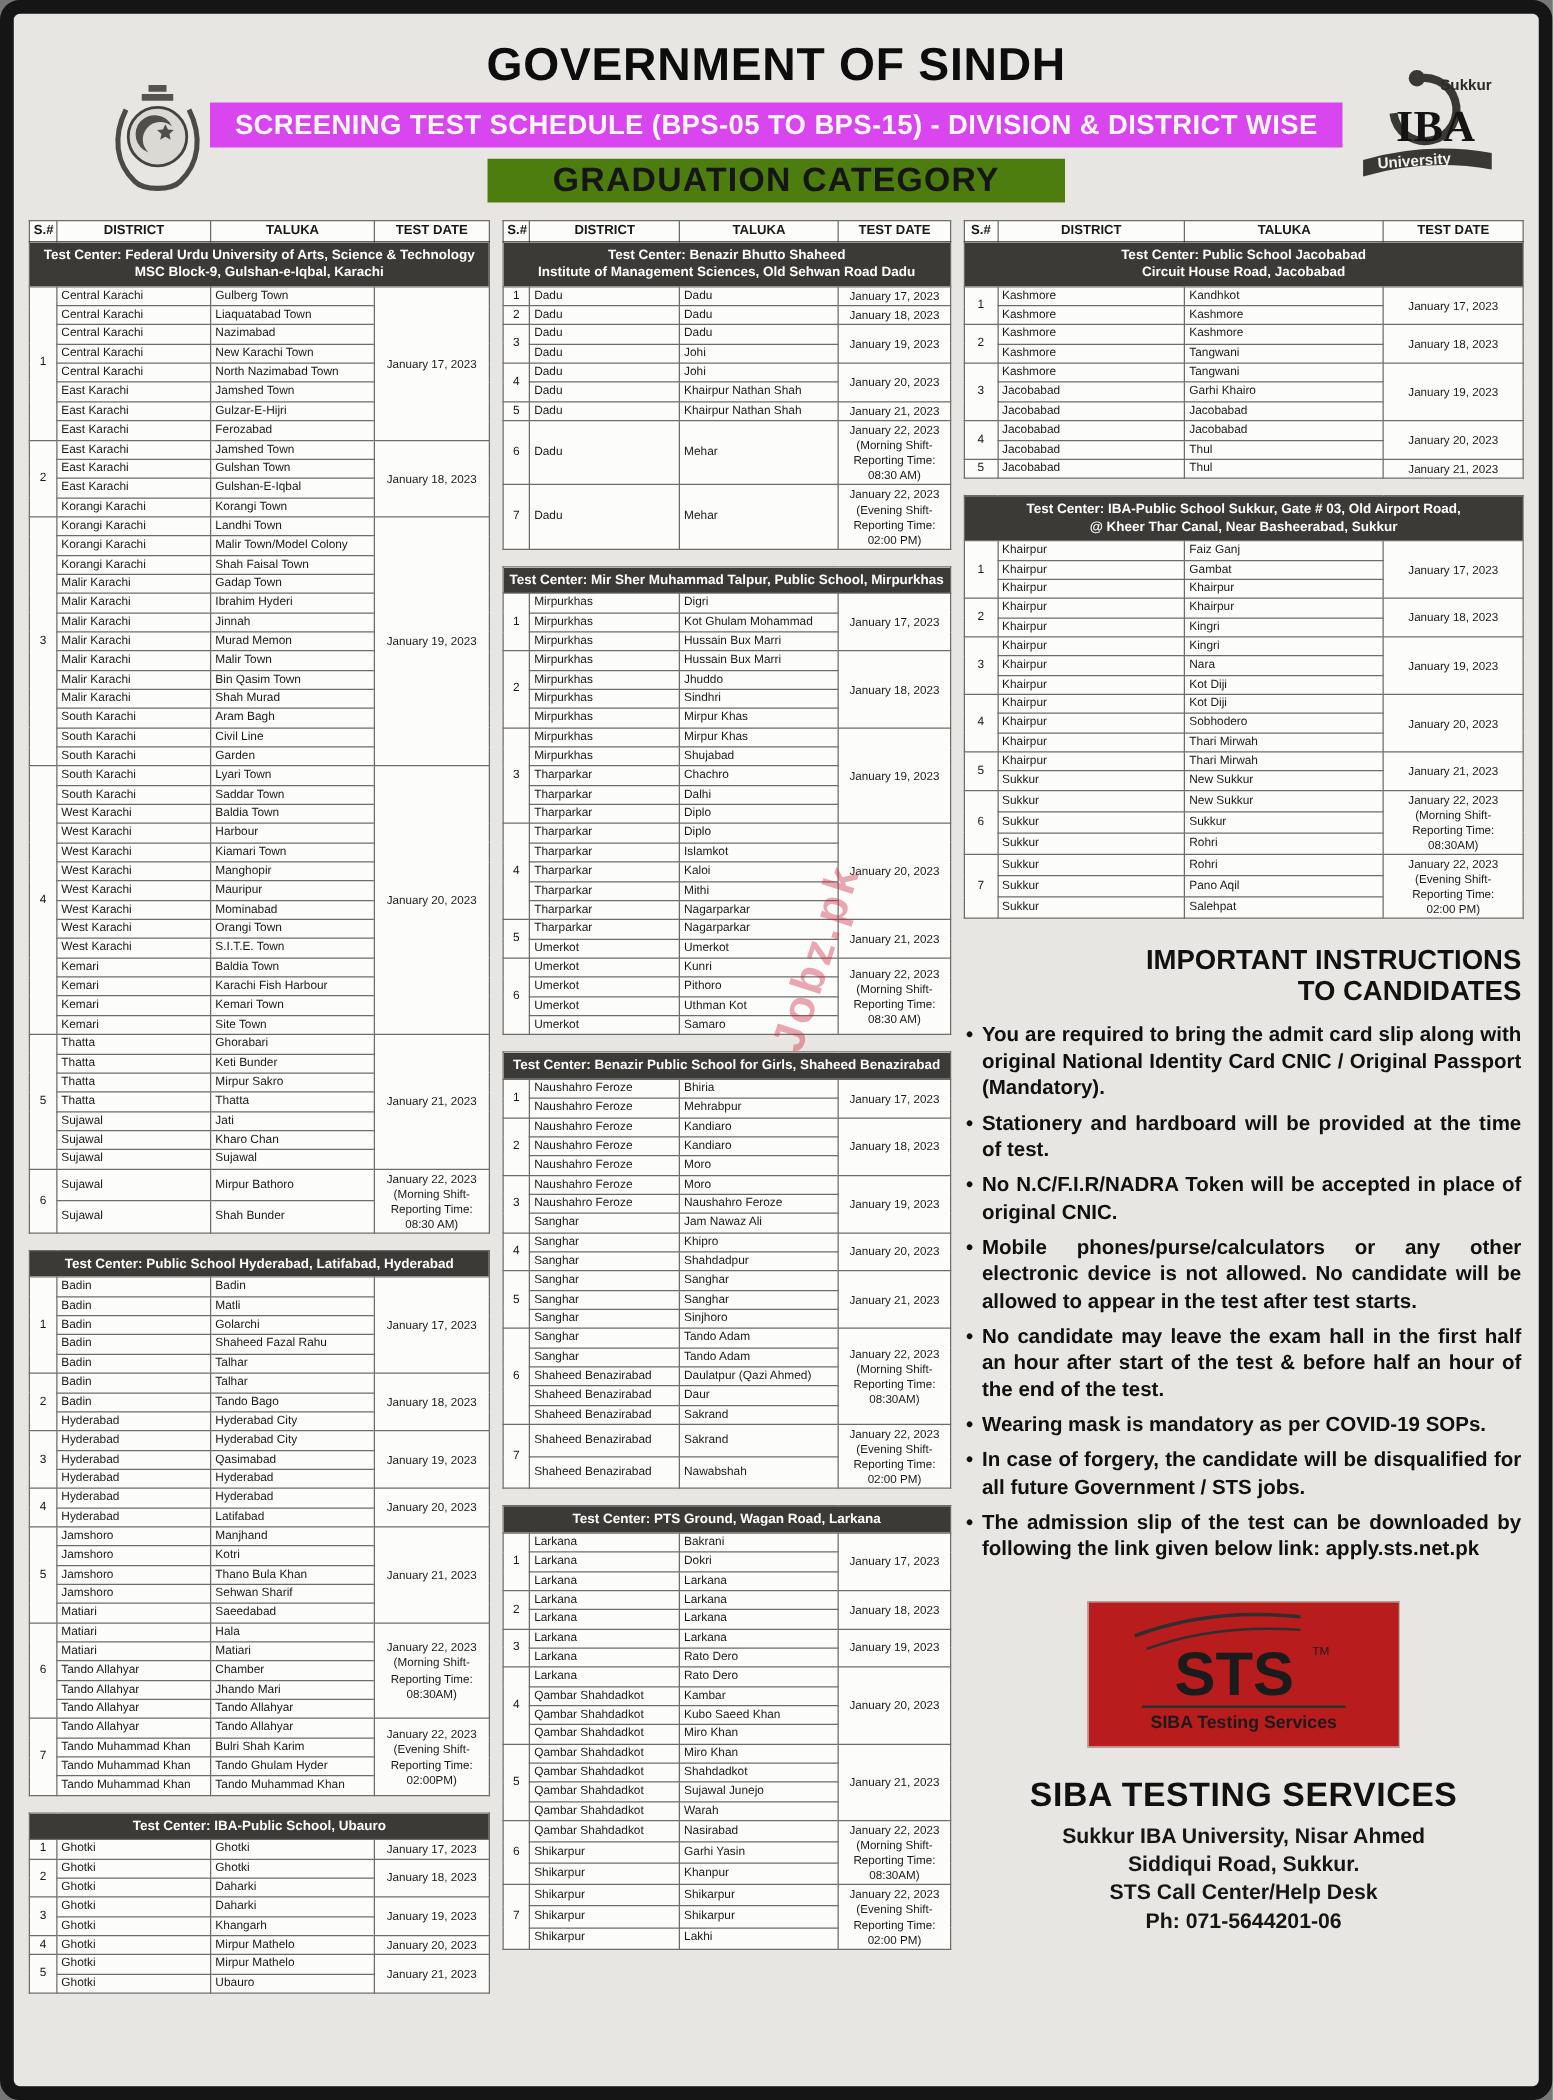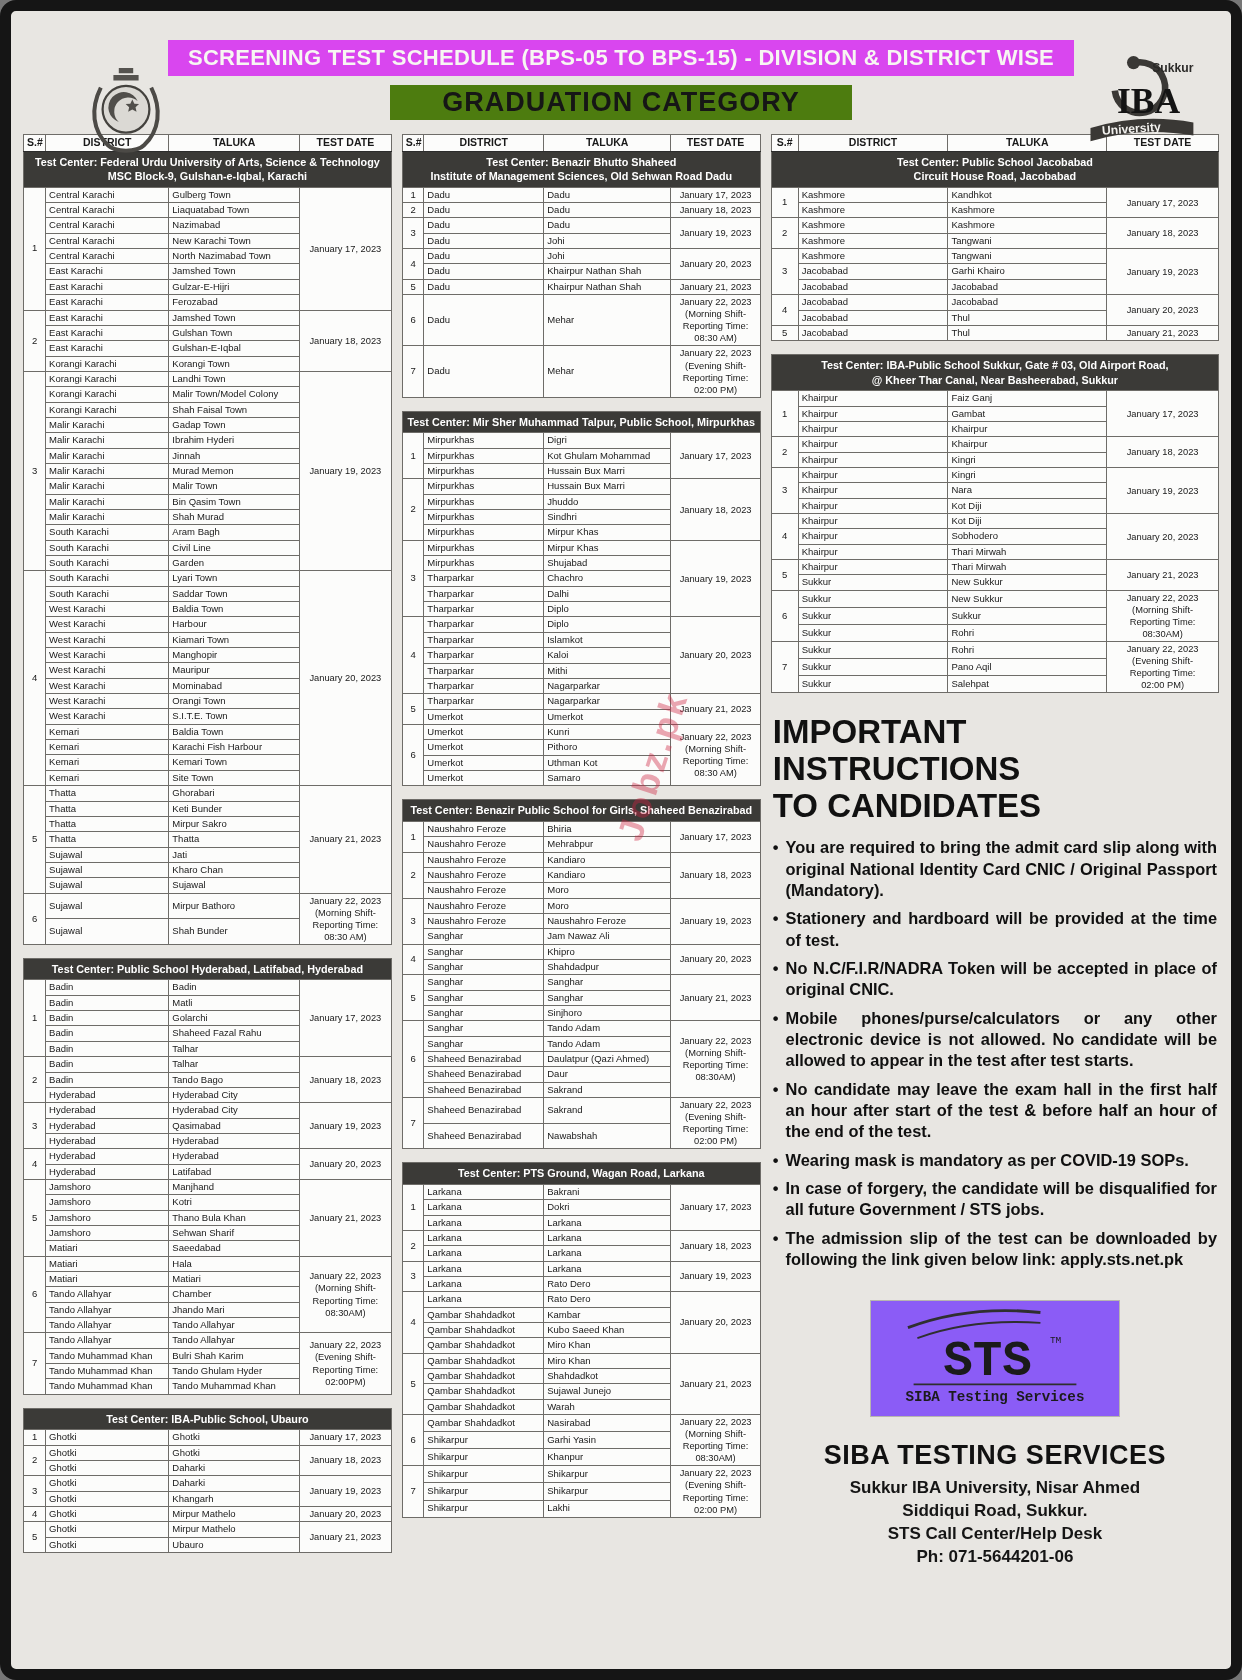--- a/index.html
+++ b/index.html
@@ -33,30 +33,30 @@
                       background:#fcfcfb; border-bottom:1.6px solid #2c2c2c; }
   .sched th.center { background:#3b3a37; color:#fff; font-size:10.8px; font-weight:bold;
                      text-align:center; padding:3px 2px; line-height:1.35; white-space:normal; }
   .sched td.sn { text-align:center; }
   .sched td.dt { text-align:center; white-space:normal; font-size:9.3px; }
   .sched tr.gs td { border-top:1.6px solid #2c2c2c; }
   .cg-sn{width:6%} .cg-d{width:33.5%} .cg-t{width:35.5%} .cg-dt{width:25%}
 
   
   .instructions { padding:4px 2px 0 2px; }
-  .instr-title { text-align:left; font-size:33px; font-weight:bold; line-height:1.12;
+  .instr-title { text-align:right; font-size:22px; font-weight:bold; line-height:1.12;
                  color:#111; margin:4px 0 12px; }
   .bullet { display:flex; gap:7px; font-size:16.4px; font-weight:bold; line-height:1.3;
             margin-bottom:7px; text-align:justify; color:#101010; }
   .bullet .dot { flex:0 0 auto; }
   .bullet .link { white-space:nowrap; }
 
   
   .sts-wrap { text-align:center; margin-top:10px; }
-  .sts-logo { display:inline-block; border:1px solid #b7b5b0; padding:2px 10px; background:#8b5cf6;font-family:Liberation Mono, monospace; }
+  .sts-logo { display:inline-block; border:1px solid #b7b5b0; padding:2px 10px; background:#b91c1c; }
   .footer { text-align:center; margin-top:10px; }
   .footer-org { font-size:27px; font-weight:bold; color:#111; margin-bottom:6px; letter-spacing:.5px; }
   .footer-line { font-size:17px; font-weight:bold; color:#151515; line-height:1.35; }
 
   
   .watermark { position:absolute; left:598px; top:822px; transform:rotate(-72deg);
                transform-origin:0 0; font-size:36px; font-weight:bold;
                color:rgba(205,35,65,.40); letter-spacing:3px; z-index:5; pointer-events:none; }
 </style>
 </head>
@@ -81,20 +81,21 @@
       <svg viewBox="0 0 124 100" width="116" height="94">
         <path d="M34 40 a27 27 0 1 0 16 -28" fill="none" stroke="#3a3835" stroke-width="7"></path>
         <circle cx="54" cy="10" r="7" fill="#3a3835"></circle>
         <text x="96" y="20" font-size="13" font-weight="bold" fill="#2b2a28" text-anchor="middle">Sukkur</text>
         <text x="70" y="64" font-size="38" font-weight="bold" fill="#141414" text-anchor="middle" font-family="Liberation Serif, serif">IBA</text>
         <path d="M8 80 Q62 64 118 74 L118 88 Q62 78 8 94 Z" fill="#3a3835"></path>
         <text x="52" y="85" font-size="13" font-weight="bold" fill="#f2f1ee" text-anchor="middle" transform="rotate(-4 52 85)">University</text>
       </svg>
     </div>
 
+    <div class="title">GOVERNMENT OF SINDH</div>
     <div><span class="banner">SCREENING TEST SCHEDULE (BPS-05 TO BPS-15) - DIVISION &amp; DISTRICT WISE</span></div>
     <div><span class="category">GRADUATION CATEGORY</span></div>
   </header>
 
   <main class="content">
     <div class="col col1">
       <div>
           <table class="sched">
             <colgroup>
               <col class="cg-sn">

